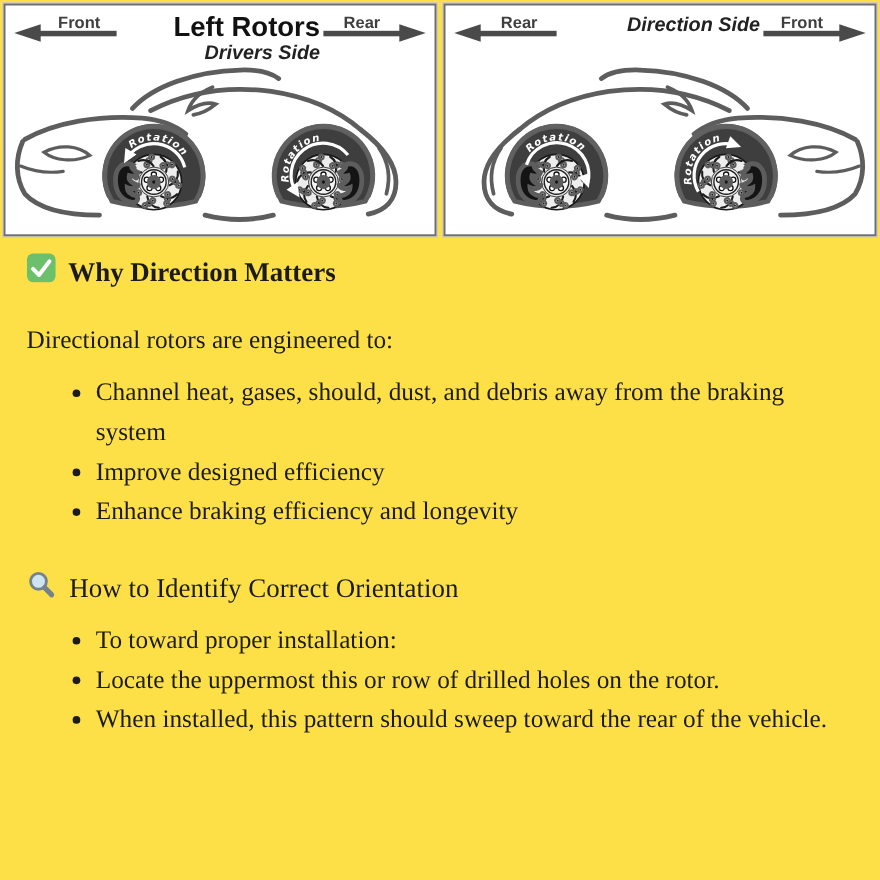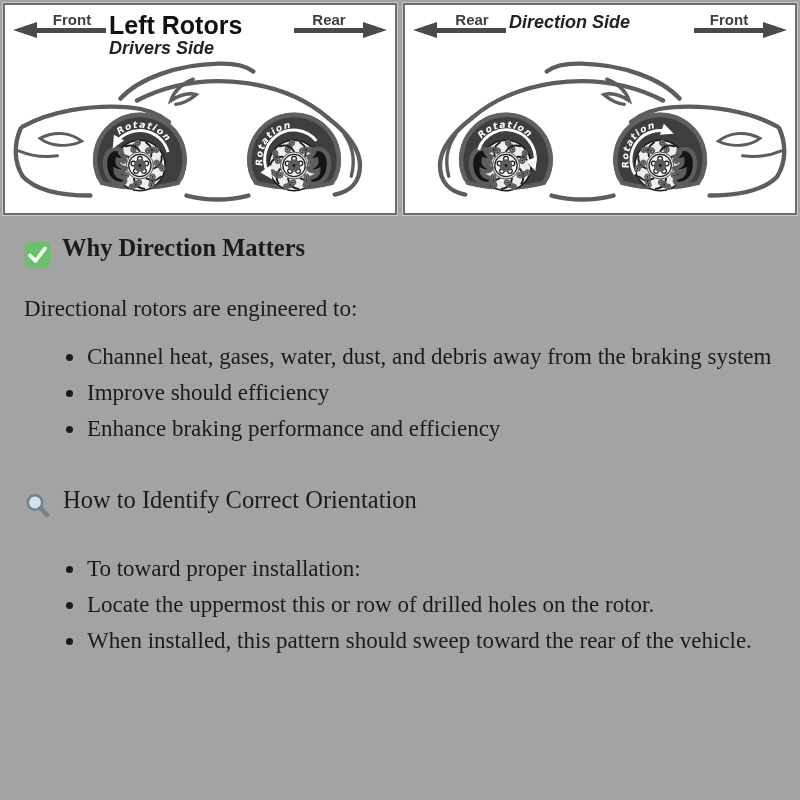--- a/index.html
+++ b/index.html
@@ -1,50 +1,50 @@
 <!DOCTYPE html>
 <html><head>
 <meta charset="utf-8">
 <style>
   html,body{margin:0;padding:0;background:#fff;}
-  .page{width:800px;height:800px;background:#a3a3a3;overflow:hidden;
+  .page{width:800px;height:800px;background:#fde047;overflow:hidden;
         font-family:"Liberation Serif", serif;color:#1b1b1b;}
 
   
   .diagram{display:flex;gap:6px;padding:3px 3px 0 3px;}
   .panel{flex:1;height:208px;border:2px solid #6e6e6e;outline:1px solid #c9c9c9;
          background:#fff;position:relative;overflow:hidden;}
   .panel-head{display:flex;justify-content:space-between;align-items:flex-start;
               padding:6px 6px 0 6px;}
   .dir-arrow{width:98px;height:28px;flex:0 0 auto;}
   .dir-arrow text{font-family:"Liberation Sans",sans-serif;font-weight:bold;
                   font-size:15px;fill:#3f3f3f;}
   .dir-arrow .bar{fill:#4a4a4a;}
-  .titles{text-align:left;line-height:1.05;margin-top:1px;flex:1;}
+  .titles{text-align:right;line-height:1.05;margin-top:1px;flex:1;}
   .p-title{font-family:"Liberation Sans",sans-serif;font-weight:bold;font-size:25px;
            color:#111;}
   .p-sub{font-family:"Liberation Sans",sans-serif;font-weight:bold;font-style:italic;
          font-size:18px;color:#222;margin-top:1px;}
   .car-svg{position:absolute;left:0;bottom:0;width:100%;height:160px;}
   .rot-t{font-family:"DejaVu Sans",sans-serif;font-weight:bold;font-style:italic;
          font-size:9.5px;fill:#fff;letter-spacing:1.3px;}
   .defs-svg{position:absolute;width:0;height:0;overflow:hidden;}
 
   
   .content{padding:14px 20px 0 24px;font-size:23px;line-height:1.56;}
   .intro{margin:6px 0 24px 0;max-width:756px;}
-  .sec-h{display:flex;align-items:flex-end;font-size:24.5px;margin:0 0 24px 0;
+  .sec-h{display:flex;align-items:flex-start;font-size:24.5px;margin:0 0 24px 0;
          font-weight:bold;}
   .sec-h.normal{font-weight:normal;}
   .sec-h .emoji{display:inline-flex;margin-right:11px;flex:0 0 auto;
                 transform:translateY(1px);}
   .lead{margin:0 0 12px 0;}
   ul{margin:0 0 26px 0;padding-left:62px;}
   li{margin:0;padding-left:1px;}
-  .sec2-h{margin-top:34px;margin-bottom:32px;}
+  .sec2-h{margin-top:34px;margin-bottom:9px;}
 </style>
 </head>
 <body>
 
 <svg class="defs-svg" aria-hidden="true">
   <defs>
     <g id="spoke">
       <path d="M 6.3,-23.7 Q 14,-19 11.5,-9.6" fill="none" stroke="#1d1d1d" stroke-width="2" stroke-linecap="round"></path>
       <circle cx="-2.1" cy="-23.4" r="1" fill="#1d1d1d"></circle>
       <circle cx="-4.6" cy="-20" r="1" fill="#1d1d1d"></circle>
@@ -181,23 +181,23 @@
           <rect x="0.5" y="0.5" width="26" height="26" rx="5.5" fill="#6cbf6b"></rect>
           <path d="M 6,14.5 L 11.5,20 L 21,7.5" stroke="#fff" stroke-width="3.6" fill="none" stroke-linecap="round" stroke-linejoin="round"></path>
         </svg>
       </span>
       <span>Why Direction Matters</span>
     </h2>
 
     <p class="lead">Directional rotors are engineered to:</p>
 
     <ul>
-      <li>Channel heat, gases, water, dust, and debris away from the braking system</li>
-      <li>Improve should efficiency</li>
-      <li>Enhance braking performance and efficiency</li>
+      <li>Channel heat, gases, should, dust, and debris away from the braking system</li>
+      <li>Improve designed efficiency</li>
+      <li>Enhance braking efficiency and longevity</li>
     </ul>
 
     <h2 class="sec-h normal sec2-h">
       <span class="emoji">
         <svg width="28" height="28" viewBox="0 0 28 28">
           <circle cx="11" cy="10.5" r="7.2" fill="#cfe4f2" stroke="#74828c" stroke-width="2.6"></circle>
           <line x1="16.6" y1="16.2" x2="23" y2="22.8" stroke="#74828c" stroke-width="4.6" stroke-linecap="round"></line>
         </svg>
       </span>
       <span>How to Identify Correct Orientation</span>

